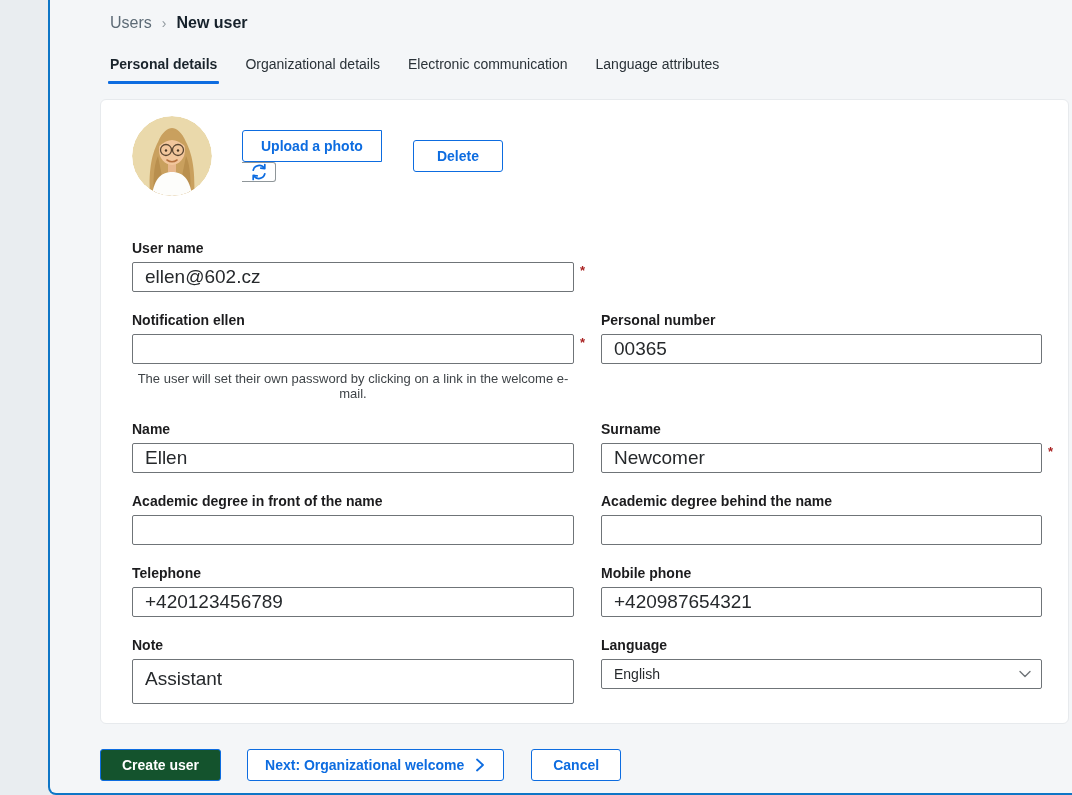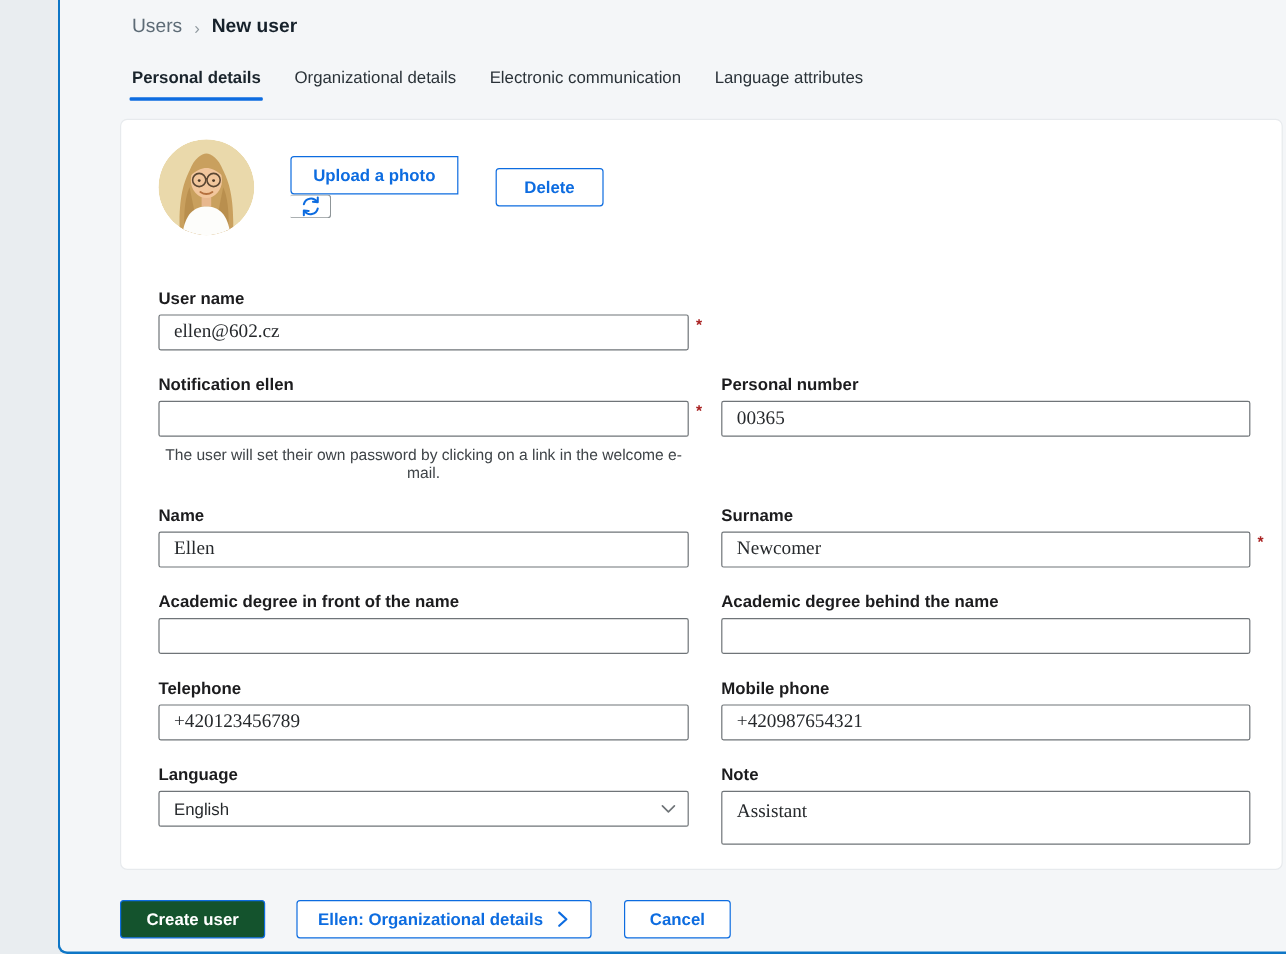--- a/index.html
+++ b/index.html
@@ -122,22 +122,22 @@
     color: #1c1c1e;
     margin-bottom: 6px;
   }
   .input-wrap { position: relative; }
   .text-input {
     width: 100%;
     height: 30px;
     border: 1px solid #6f7478;
     border-radius: 2px;
     padding: 0 12px;
-    font-size: 16px;
-    font-family: Liberation Serif, serif;
+    font-size: 19px;
+    font-family: Liberation Sans, sans-serif;
     color: #26292c;
     background: #fff;
     outline: none;
   }
   textarea.text-input {
     height: 45px;
     padding-top: 7px;
     resize: none;
     line-height: 1.3;
   }
@@ -319,44 +319,44 @@
         </div>
       </div>
       <div class="field">
         <label class="field-label">Mobile phone</label>
         <div class="input-wrap">
           <input class="text-input" type="text" value="+420987654321" style="">
         </div>
       </div>
 
       <div class="field">
+        <label class="field-label">Note</label>
+        <div class="input-wrap">
+          <textarea class="text-input" style="">Assistant</textarea>
+        </div>
+      </div>
+      <div class="field">
         <label class="field-label">Language</label>
         <div class="select-wrap">
           <select class="select-input">
             <option>English</option>
           </select>
           <svg class="select-chevron" width="14" height="14" viewBox="0 0 14 14">
             <path d="M2 4.5 L7 9.5 L12 4.5" fill="none" stroke="#6f7478" stroke-width="1.4" stroke-linecap="round" stroke-linejoin="round"></path>
           </svg>
         </div>
       </div>
-      <div class="field">
-        <label class="field-label">Note</label>
-        <div class="input-wrap">
-          <textarea class="text-input" style="">Assistant</textarea>
-        </div>
-      </div>
 
     </div>
   </div>
 
   <div class="actions">
     <button class="btn btn-primary">Create user</button>
     <button class="btn btn-outline btn-next">
-      <span>Ellen: Organizational details</span>
+      <span>Next: Organizational welcome</span>
       <svg class="chev-right" width="12" height="14" viewBox="0 0 12 14">
         <path d="M3 1.5 L9 7 L3 12.5" fill="none" stroke="#0d6ce0" stroke-width="1.8" stroke-linecap="round" stroke-linejoin="round"></path>
       </svg>
     </button>
     <button class="btn btn-outline btn-cancel">Cancel</button>
   </div>
 
 </div>
 
 </body></html>

